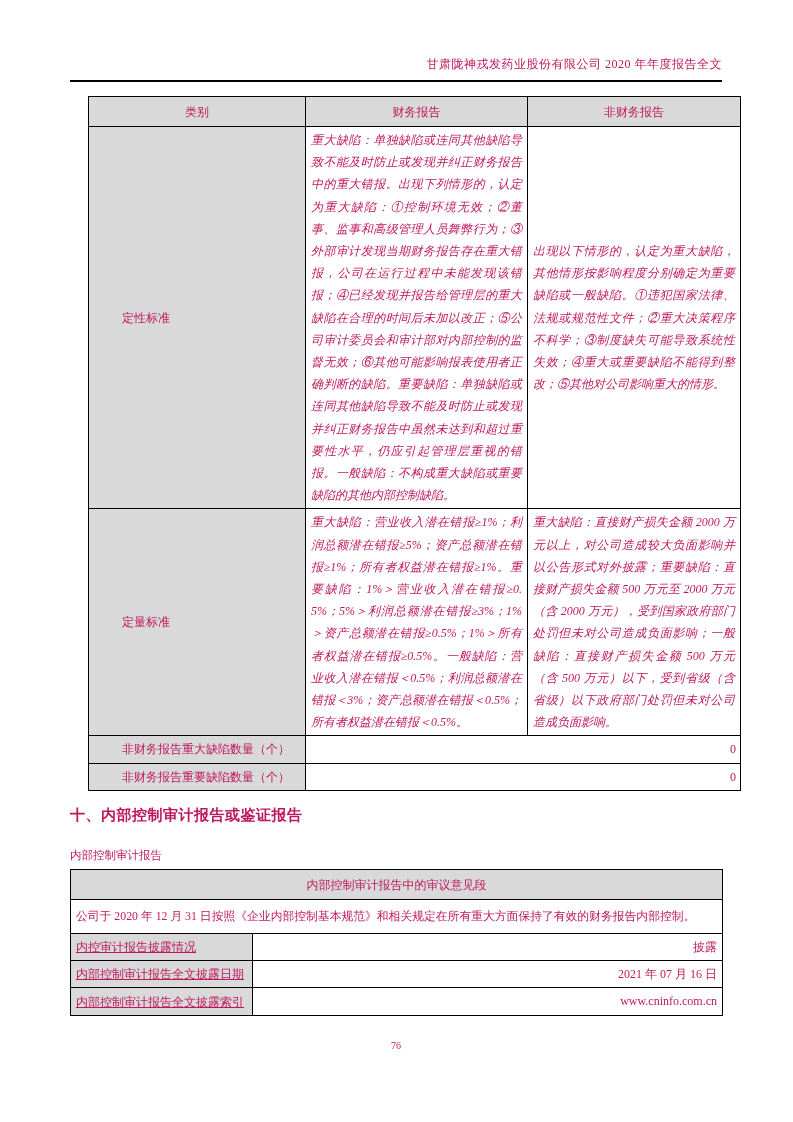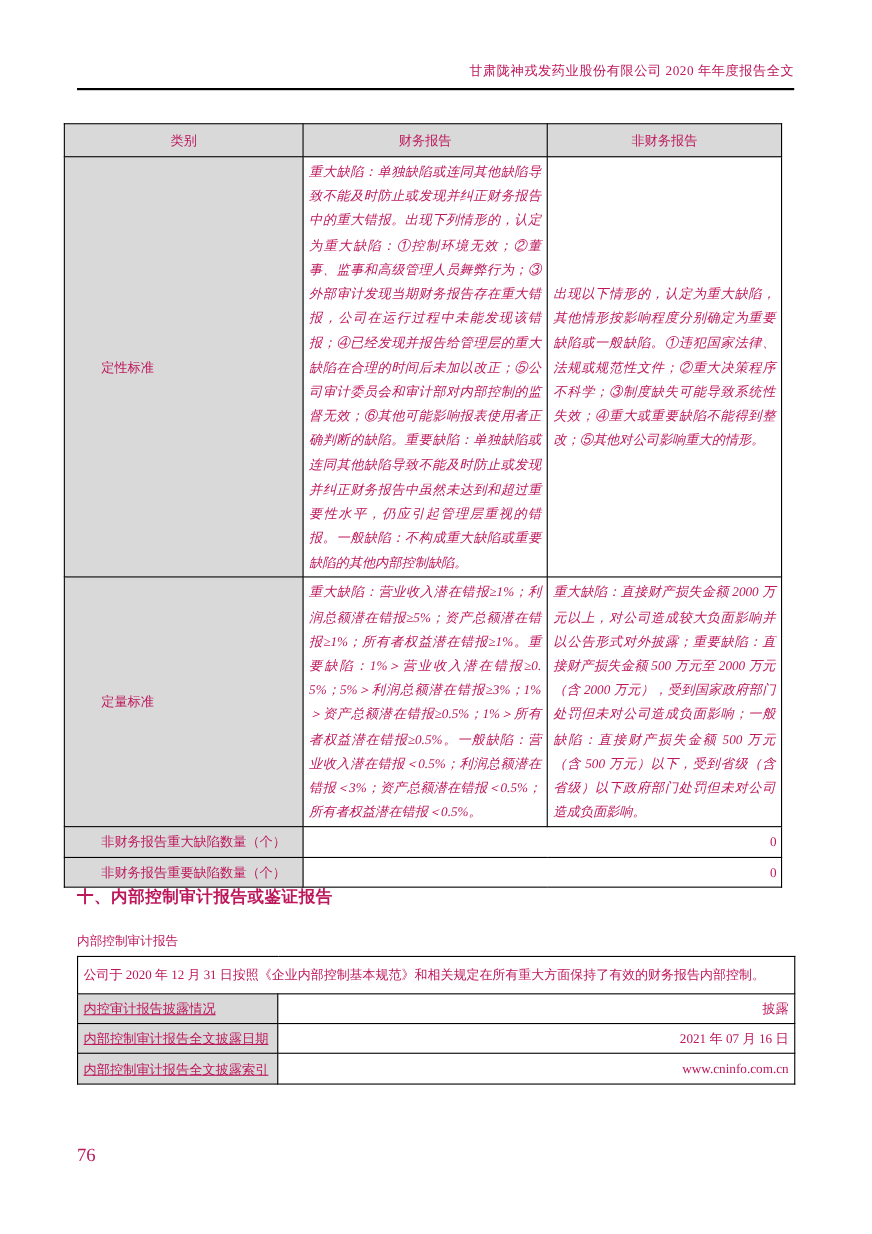--- a/index.html
+++ b/index.html
@@ -32,21 +32,21 @@
   }
   td, th {
     border: 1px solid #000000;
     font-size: 12px;
     font-weight: normal;
     line-height: 22.2px;
     padding: 2px 5px;
     vertical-align: middle;
     word-break: break-all;
   }
-  .defect-table { position: absolute; top: 96px; left: 58px; margin-top: 16px; }
+  .defect-table { position: absolute; top: 96px; left: 88px; }
   .defect-table th {
     background: #d9d9d9;
     text-align: center;
     height: 30px;
     line-height: 16px;
   }
   .cell-gray { background: #d9d9d9; text-align: left; padding-left: 33px; }
   .cell-long { text-align: justify; font-style: italic; }
   .row-qualitative { height: 334px; }
   .row-quantitative { height: 216px; }
@@ -81,22 +81,22 @@
     overflow: hidden;
     font-size: 11.8px;
   }
   .audit-table .label-cell { background: #d9d9d9; height: 27px; line-height: 18px; text-decoration: underline; }
   .audit-table .value-cell { text-align: right; }
   .page-number {
     position: absolute;
     top: 1040px;
     left: 70px;
     width: 652px;
-    text-align: left;
-    font-size: 17px;
+    text-align: center;
+    font-size: 10px;
   }
 </style>
 </head>
 <body>
 
 <div class="page">
 
   <div class="doc-header">甘肃陇神戎发药业股份有限公司 2020 年年度报告全文</div>
 
   <table class="defect-table">
@@ -134,20 +134,23 @@
 
   <div class="section-heading">十、内部控制审计报告或鉴证报告</div>
   <div class="section-subtitle">内部控制审计报告</div>
 
   <table class="audit-table">
     <colgroup>
       <col style="width:182px">
       <col style="width:470px">
     </colgroup>
     <tbody>
+        <tr>
+      <td class="table-title" colspan="2">内部控制审计报告中的审议意见段</td>
+    </tr>
     <tr>
       <td class="opinion-cell" colspan="2">公司于 2020 年 12 月 31 日按照《企业内部控制基本规范》和相关规定在所有重大方面保持了有效的财务报告内部控制。</td>
     </tr>
     <tr>
       <td class="label-cell">内控审计报告披露情况</td>
       <td class="value-cell">披露</td>
     </tr>
     <tr>
       <td class="label-cell">内部控制审计报告全文披露日期</td>
       <td class="value-cell">2021 年 07 月 16 日</td>

